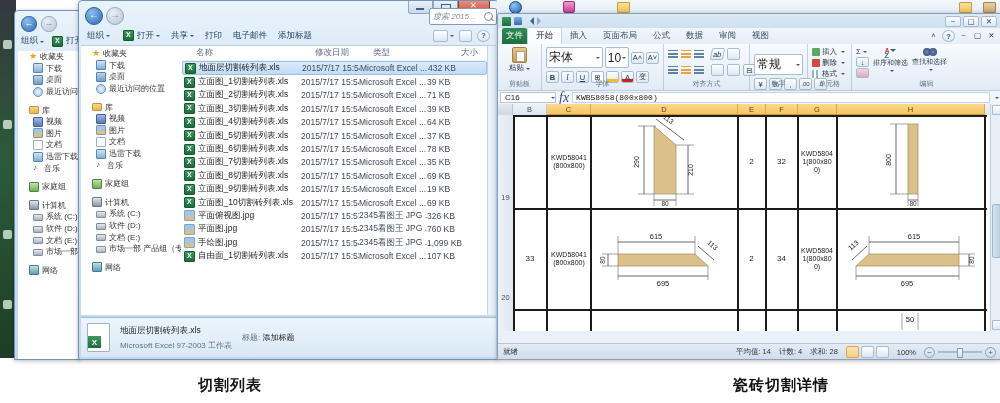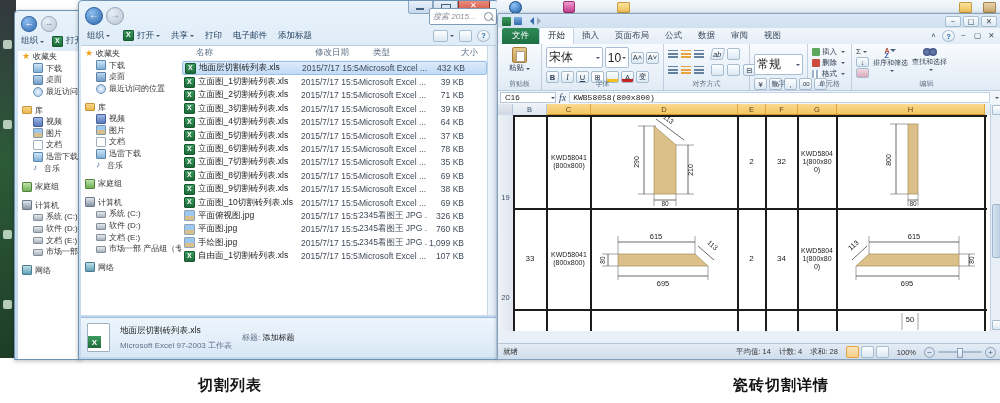--- a/index.html
+++ b/index.html
@@ -11,21 +11,21 @@
   .caret{width:0;height:0;border:2.5px solid transparent;border-top-color:#45586d;margin:3px 0 0 2px;flex:none}
 
   
   .desktop{left:0;top:0;width:16px;height:358px;background:linear-gradient(180deg,#33383f,#2c5b38 45%,#1e3d27)}
   .dicon{position:absolute;left:3px;width:9px;height:9px;border-radius:2px;background:#cfe4d2;opacity:.85}
 
   
   .win{box-shadow:0 1px 4px rgba(0,0,0,.28)}
   .exframe{background:linear-gradient(180deg,#e9f3fb,#cfe2f3 30%,#c3d8ec);border:1px solid #6f93b4}
   .side{background:#fff;font-size:8px;color:#333;overflow:hidden}
-  .srow{height:11.6px;display:flex;align-items:center;gap:3px;white-space:nowrap;padding-left:4px}
+  .srow{height:11.6px;display:flex;align-items:center;gap:3px;white-space:nowrap;padding-left:11px}
   .srow.sub{padding-left:15px}
   .sgap{height:7px}
   .si{width:8px;height:8px;border-radius:1px;flex:none}
   .si.star::before{content:"★";color:#f0a41e;font-size:9px;line-height:8px;display:block;margin-top:-1px}
   .si.star{background:none}
   .si.folder{background:linear-gradient(#f8d683,#eab64f);border:1px solid #c9953a;height:6px}
   .si.desktopi{background:linear-gradient(#bcd6ee,#6f9cc8);border:1px solid #5c80a6}
   .si.clock{border-radius:50%;background:radial-gradient(#eef6ff,#9cc1e4);border:1px solid #6f93b4}
   .si.video{background:linear-gradient(#9fb9e6,#5878b8);border:1px solid #46609c}
   .si.pic{background:linear-gradient(180deg,#9cc7ee 55%,#d9c08a 55%);border:1px solid #7c97ad}
@@ -61,27 +61,27 @@
   
   .fi{width:9px;height:9px;flex:none;margin:0 3px 0 2px;position:relative;border-radius:1px}
   .fi.xls{background:linear-gradient(#3d9a5f,#1d6b3a);border:1px solid #175a30}
   .fi.xls::after{content:"X";position:absolute;left:2px;top:0px;font-size:7px;color:#fff;font-weight:700}
   .fi.jpg{background:linear-gradient(180deg,#9cc7ee 55%,#d9c08a 55%);border:1px solid #8aa3b8}
 
   .frow{height:13.4px;display:flex;align-items:center;font-size:8.5px;color:#1c1c1c}
   .frow .c-name{flex:0 0 119px;display:flex;align-items:center;overflow:hidden;white-space:nowrap}
   .frow .c-date{flex:0 0 58px;color:#404a56;white-space:nowrap;overflow:hidden}
   .frow .c-type{flex:0 0 68px;color:#404a56;white-space:nowrap;overflow:hidden}
-  .frow .c-size{flex:0 0 37px;text-align:right;color:#404a56;white-space:nowrap}
+  .frow .c-size{flex:0 0 37px;text-align:left;color:#404a56;white-space:nowrap}
   .frow.sel{background:linear-gradient(#dcebfc,#c1dbf5);border:1px solid #9ac1e8;border-radius:2px;height:12.4px}
 
   
   .xl{background:#eaf0f7;border:1px solid #87a1bd;border-radius:3px 3px 0 0}
   .xtab{padding:2px 8px;font-size:8.5px;color:#3a4a5c;white-space:nowrap}
-  .xtab.file{background:linear-gradient(#2e8a57,#1e6e41);color:#fff;border-radius:2px 2px 0 0;padding:2px 10px}
+  .xtab.file{background:linear-gradient(#2e8a57,#1e6e41);color:#fff;border-radius:2px 2px 0 0;padding:2px 4px}
   .xtab.active{background:#fbfdff;border:1px solid #c3d3e5;border-bottom-color:#fbfdff;border-radius:2px 2px 0 0;color:#1c1c1c}
   .xgroup{position:relative;height:100%;border-right:1px solid rgba(150,172,196,.5);padding:2px 4px 11px 4px;box-sizing:border-box}
   .glabel{position:absolute;bottom:1px;left:0;right:0;text-align:center;font-size:7px;color:#5d7287;white-space:nowrap}
   .ddl{background:#fff;border:1px solid #a8bed4;border-radius:2px;font-size:12px;display:flex;align-items:center;
        padding:4px 2px;height:11px;color:#222;white-space:nowrap}
   .mini{width:11px;height:10px;border:1px solid #a6bccf;border-radius:2px;background:linear-gradient(#fdfefe,#dce8f3);
         font-size:7.5px;display:flex;align-items:center;justify-content:center;color:#2e3c4e;flex:none}
   .bars{width:10px;height:8px;background:repeating-linear-gradient(180deg,#64819e 0 1.4px,transparent 1.4px 3.2px);flex:none}
   .srlabel{font-size:7px;color:#2e3c4e;text-align:center;line-height:7.5px;white-space:nowrap}
   .stylerow{display:flex;align-items:center;gap:2px;font-size:7.5px;color:#2e3c4e;height:11px;white-space:nowrap}
@@ -415,21 +415,21 @@
         <span class="c-type">Microsoft Excel ...</span>
         <span class="c-size">69 KB</span>
       </div>
       <div class="frow">
         <span class="c-name">
             <span class="fi xls"></span>
             <span>立面图_9切割砖列表.xls</span>
           </span>
         <span class="c-date">2015/7/17 15:54</span>
         <span class="c-type">Microsoft Excel ...</span>
-        <span class="c-size">38 KB</span>
+        <span class="c-size">19 KB</span>
       </div>
       <div class="frow">
         <span class="c-name">
             <span class="fi xls"></span>
             <span>立面图_10切割砖列表.xls</span>
           </span>
         <span class="c-date">2015/7/17 15:54</span>
         <span class="c-type">Microsoft Excel ...</span>
         <span class="c-size">69 KB</span>
       </div>
@@ -660,21 +660,21 @@
       </div>
       <span class="glabel">编辑</span>
     </div>
   </div>
 
   <div class="abs flex" style="left:0;top:77px;right:0;height:13px;background:#f2f6fa;border-bottom:1px solid #c3d4e4;gap:3px;padding:0 2px">
     <span class="flex" style="width:56px;height:11px;background:#fff;border:1px solid #b3c6d8;font-size:8px;color:#1c1c1c;padding-left:4px;box-sizing:border-box">
       <span>C16</span>
       <span class="caret" style="margin-left:auto"></span>
     </span>
-    <span style="font-size:10px;font-style:italic;color:#35506e;font-family:'Liberation Serif',serif">fx</span>
+    <span style="font-size:14px;font-style:italic;color:#35506e;font-family:'Liberation Serif',serif">fx</span>
     <span class="flex" style="flex:1;height:11px;background:#fff;border:1px solid #c3d4e4;font-size:8px;color:#1c1c1c;padding-left:3px;box-sizing:border-box;font-family:'Liberation Mono','DejaVu Sans Mono',monospace">
       <span>KWB58058(800x800)</span>
     </span>
     <span class="caret"></span>
   </div>
 
   <div class="abs flex" style="left:0;top:90px;width:493px;height:11px;align-items:stretch">
     <span class="hdrcell" style="width:15px;background:linear-gradient(#e4e9f0,#cfd8e4)"></span>
     <span class="hdrcell" style="width:34px">B</span>
     <span class="hdrcell hot" style="width:44px">C</span>

